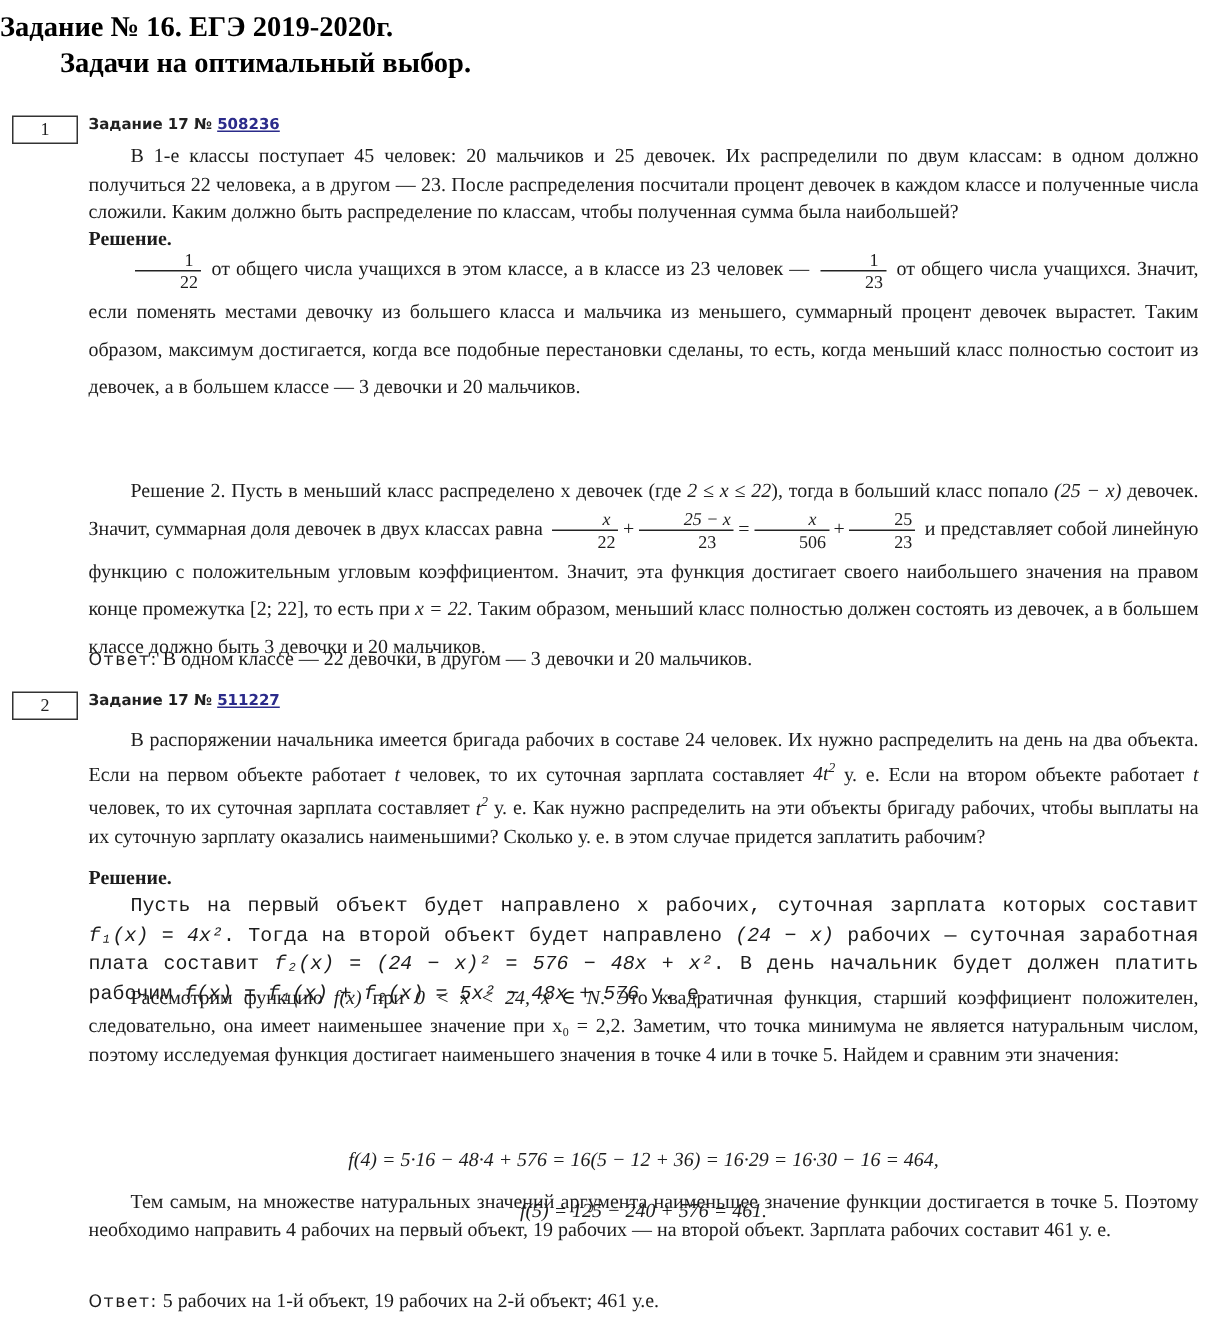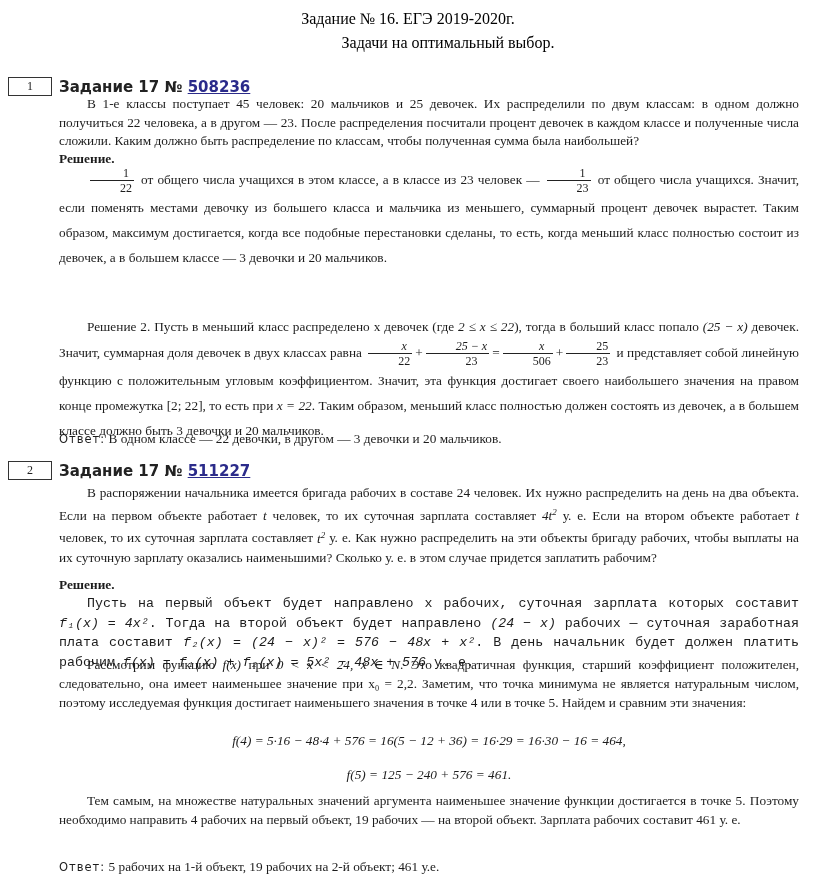--- a/index.html
+++ b/index.html
@@ -2,51 +2,51 @@
 <html><head>
 <meta charset="utf-8">
 <style>
   html, body { margin: 0; padding: 0; background: #ffffff; }
   body {
     width: 816px; height: 881px; overflow: hidden; position: relative;
     font-family: "Liberation Serif", "DejaVu Serif", serif;
     color: #1a1a1a;
   }
   .title {
-    text-align: center; font-weight: normal; font-size: 16px;
+    text-align: left; font-weight: bold; font-size: 19px;
     font-family: "Liberation Serif", serif;
     line-height: 31px; color: #000;
   }
   .title1 { position: absolute; left: 0; top: 3px; width: 816px; }
   .title2 { position: absolute; left: 0; top: 27px; width: 816px; padding-left: 40px; }
   .num-box {
     position: absolute; left: 8px; width: 42px; height: 17px;
     border: 1px solid #333; font-size: 12px; text-align: center; line-height: 17px;
     font-family: "Liberation Serif", serif; color: #222;
   }
   .task-head {
     position: absolute; left: 59px;
-    font-family: "DejaVu Sans", sans-serif; font-weight: bold; font-size: 15px; color: #222;
+    font-family: "DejaVu Sans", sans-serif; font-weight: bold; font-size: 10px; color: #222;
   }
   .task-head a { color: #2b2b8a; text-decoration: underline; }
   .para {
     position: absolute; left: 59px; width: 740px;
     font-size: 13.3px; line-height: 18.5px; text-align: justify; color: #1c1c1c;
   }
   .ind { text-indent: 28px; }
   .bold { font-weight: bold; }
   .answer-lbl { font-family: "DejaVu Sans", sans-serif; font-size: 11.5px; letter-spacing: 1px; }
   .m { font-style: italic; }
   .frac {
     display: inline-block; vertical-align: middle; text-align: center;
     font-size: 12px; line-height: 14px; margin: 0 3px;
   }
   .frac .n { display: block; border-bottom: 1px solid #222; padding: 0 2px; }
   .frac .d { display: block; padding: 0 2px; }
-  .center { text-align: center; text-indent: 0; }
+  .center { text-align: center; text-indent: 0; margin-top: 32px; }
   sup { font-size: 9px; }
 </style>
 </head>
 <body>
 
 <div class="title title1">Задание № 16. ЕГЭ 2019-2020г.</div>
 <div class="title title2">Задачи на оптимальный выбор.</div>
 
 <div class="num-box" style="top:77px;">1</div>
 <div class="task-head" style="top:78px;">

